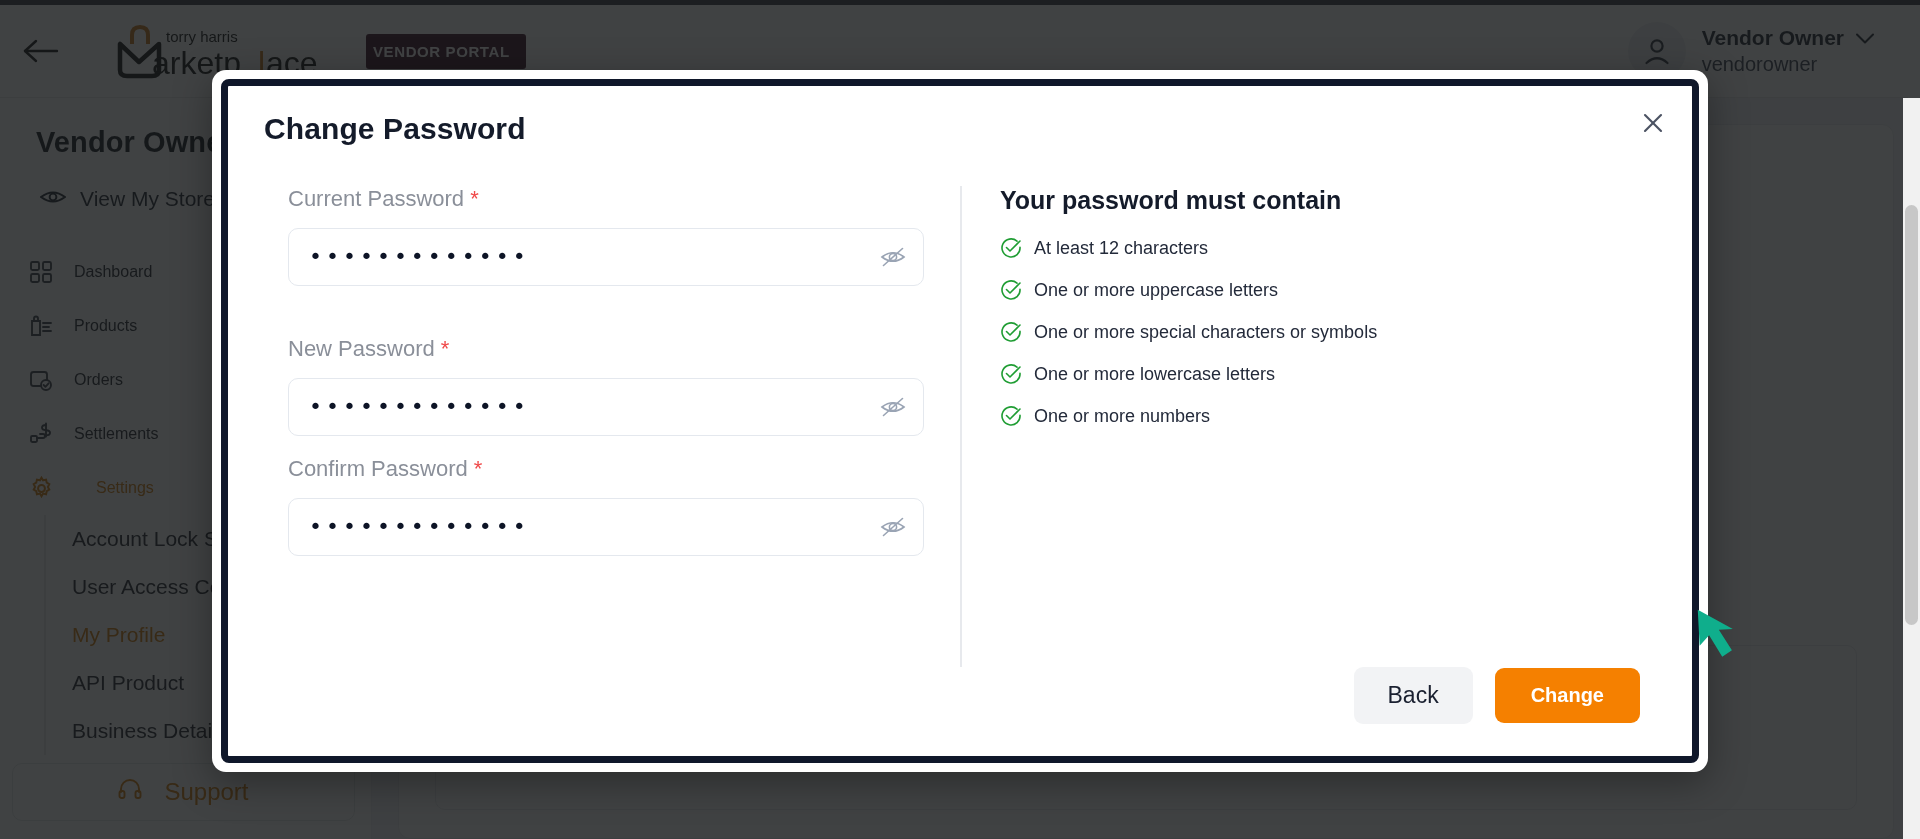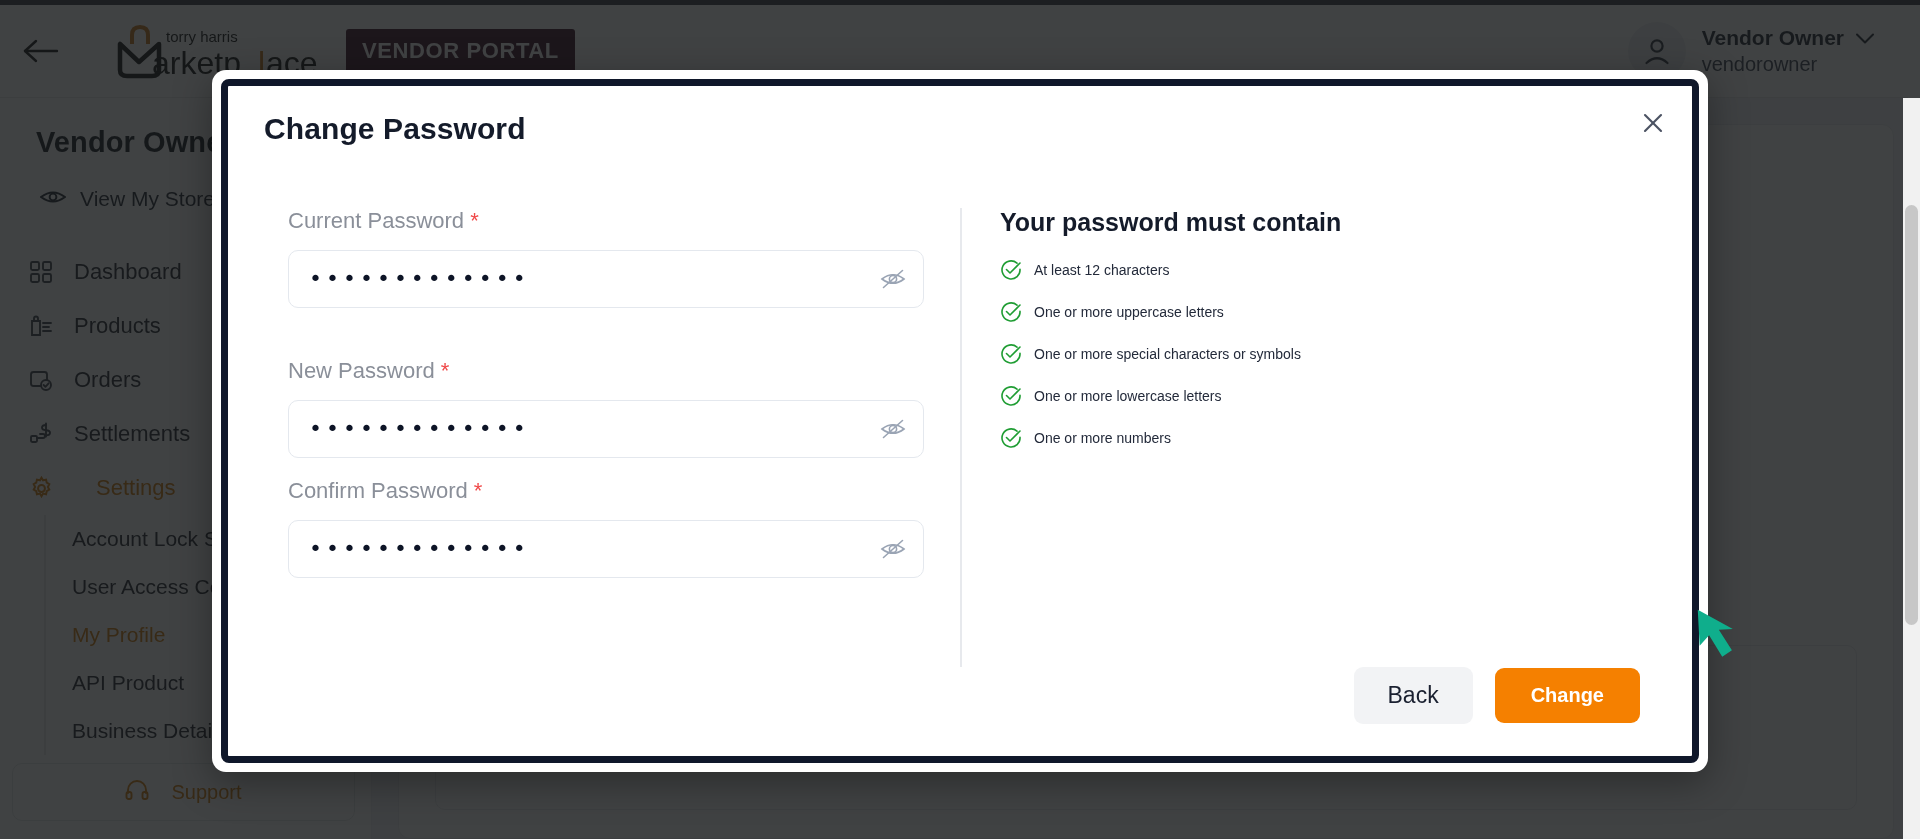--- a/index.html
+++ b/index.html
@@ -42,25 +42,25 @@
     color: #111; cursor: pointer;
   }
   .brand-logo {
     margin-left: 44px;
     display: flex; align-items: flex-end;
     position: relative; height: 62px; width: 230px;
   }
   .brand-logo svg { position: absolute; left: 0; top: 2px; }
 
   .portal-badge {
-    margin-left: 8px;
+    margin-left: 28px;
     background: #3a0f24;
     color: #ffffff;
-    font-size: 22px; font-weight: 700; letter-spacing: .6px;
-    padding: 9px 16px 9px 16px;
+    font-size: 15px; font-weight: 700; letter-spacing: .6px;
+    padding: 9px 16px 9px 7px;
     border-radius: 3px;
     white-space: nowrap;
   }
   .header-spacer { flex: 1; }
   .user-chip {
     display: flex; align-items: center; gap: 16px;
     margin-right: 34px;
   }
   .avatar {
     width: 58px; height: 58px; border-radius: 50%;
@@ -89,39 +89,39 @@
   }
   .view-store {
     display: flex; align-items: center; gap: 14px;
     padding: 28px 0 0 40px;
     font-size: 21px; color: #1d232e; cursor: pointer;
   }
   .nav { margin-top: 34px; }
   .nav-item {
     display: flex; align-items: center; gap: 18px;
     padding: 10px 0 10px 26px;
-    font-size: 22px; color: #22262e; cursor: pointer;
+    font-size: 16px; color: #22262e; cursor: pointer;
     height: 54px;
   }
   .nav-item .ni-ico { width: 30px; height: 30px; display:flex; align-items:center; justify-content:center; color:#3a3f48; }
   .nav-item.active { color: #d07a0a; gap: 40px; }
   .nav-item.active .ni-ico { color: #d07a0a; }
   .subnav { margin-left: 44px; border-left: 2px solid #e6e8ea; padding-left: 0; }
   .subnav-item {
     padding: 10px 0 10px 26px;
     font-size: 21px; color: #22262e; cursor: pointer;
     height: 48px; display: flex; align-items: center;
   }
   .subnav-item.active { color: #d07a0a; }
 
   .support-btn {
     position: absolute; left: 12px; right: 16px; bottom: 18px;
     height: 58px; border: 1px solid #e3e5e7; border-radius: 10px;
     display: flex; align-items: center; justify-content: center; gap: 22px;
-    color: #d07a0a; font-size: 20px; cursor: pointer; background: #fff;
+    color: #d07a0a; font-size: 24px; cursor: pointer; background: #fff;
   }
 
   
   .main-area {
     position: absolute; top: 98px; left: 372px; right: 0; bottom: 0;
     background: #f3f4f6;
     padding: 26px 26px 0 26px;
   }
   .content-card {
     background: #ffffff; border: 1px solid #e8eaec; border-radius: 12px;
@@ -177,21 +177,21 @@
     letter-spacing: .1px;
   }
   .modal-close {
     position: absolute; top: 20px; right: 22px;
     width: 34px; height: 34px;
     display: flex; align-items: center; justify-content: center;
     color: #4b5262; cursor: pointer; font-size: 26px; line-height: 1;
   }
 
   .modal-body {
-    display: flex; flex: 1; margin-top: 62px;
+    display: flex; flex: 1; margin-top: 40px;
   }
   .form-col { width: 660px; padding-left: 24px; }
   .field { margin-bottom: 0; }
   .field-label {
     font-size: 22px; color: #8a8f99; margin-bottom: 16px; display: block;
   }
   .req { color: #f04a4a; }
   .input-shell {
     position: relative;
     height: 58px; border: 1px solid #e4e8ee; border-radius: 10px;
@@ -213,21 +213,21 @@
 
   .rules-col {
     flex: 1; margin-left: 36px; padding-left: 38px;
     border-left: 2px solid #e7e9ed;
   }
   .rules-title {
     font-size: 25px; font-weight: 700; color: #141b2a; margin-bottom: 22px;
   }
   .rule-row {
     display: flex; align-items: center; gap: 12px;
-    margin-bottom: 20px; font-size: 14px; color: #232a3a;
+    margin-bottom: 20px; font-size: 18px; color: #232a3a;
   }
   .rule-ico { width: 22px; height: 22px; color: #1f9d33; flex: none; }
 
   .modal-footer {
     display: flex; justify-content: flex-end; align-items: center; gap: 22px;
     padding-right: 12px; padding-bottom: 6px;
   }
   .btn-back {
     background: #f2f3f5; color: #1a2030; border: none;
     font-size: 23px; padding: 15px 34px; border-radius: 9px; cursor: pointer;

